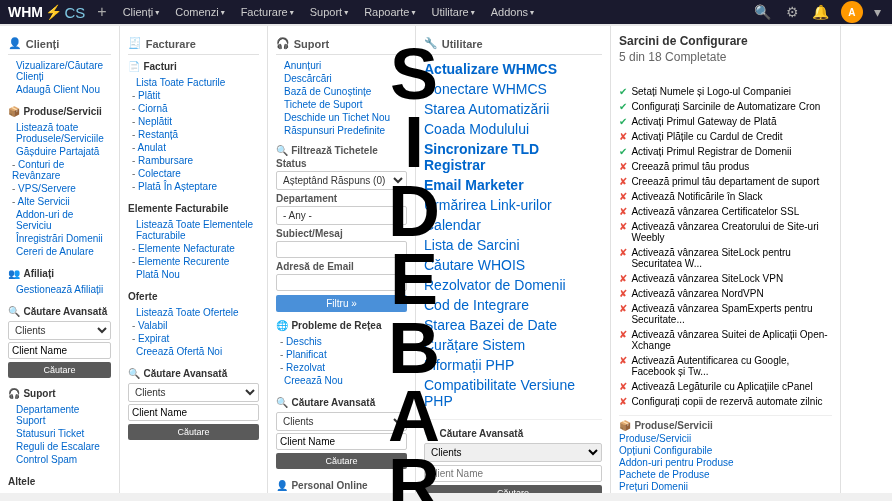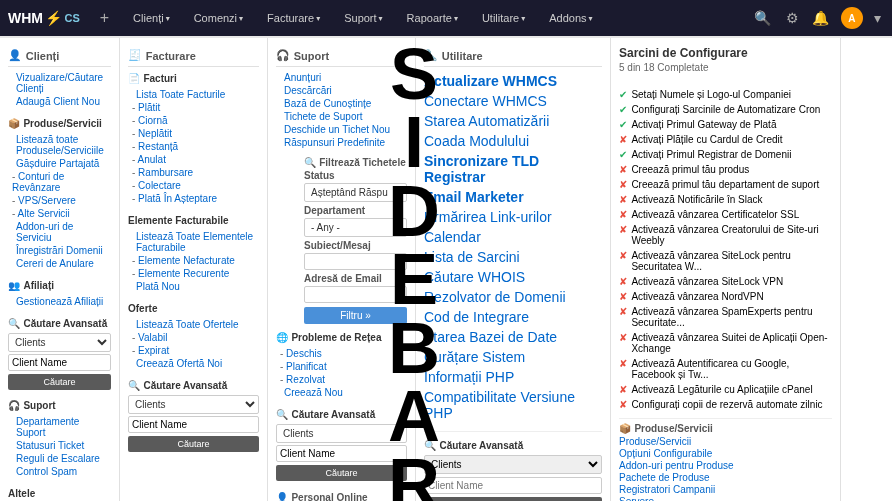--- a/index.html
+++ b/index.html
@@ -8,25 +8,25 @@
       font-size: 11px;
       background: #f0f0f0;
       overflow: hidden;
       width: 892px;
       height: 501px;
     }
 
     
     .navbar {
       background: #1a1a2e;
-      height: 36px;
+      height: 24px;
       display: flex;
       align-items: center;
       padding: 0 8px;
-      gap: 12px;
+      gap: 4px;
       position: relative;
       z-index: 100;
     }
     .navbar-logo {
       color: white;
       font-weight: bold;
       font-size: 14px;
       margin-right: 8px;
       display: flex;
       align-items: center;
@@ -152,21 +152,20 @@
       font-size: 10px;
       padding: 1px 0 1px 8px;
       cursor: pointer;
     }
     .panel-link.dash { padding-left: 4px; }
     .panel-link.dash::before { content: "- "; color: #666; }
 
     
     .filter-section {
       margin-bottom: 6px;
-      margin-left: 28px;
     }
     .filter-label {
       font-size: 10px;
       color: #555;
       font-weight: bold;
       margin-bottom: 2px;
     }
     .filter-select {
       width: 100%;
       font-size: 10px;
@@ -248,23 +247,23 @@
     }
 
     
     .sarcini-header {
       font-size: 12px;
       font-weight: bold;
       color: #333;
       margin-bottom: 2px;
     }
     .sarcini-progress {
-      font-size: 10px;
+      font-size: 12px;
       color: #666;
-      margin-bottom: 14px;
+      margin-bottom: 20px;
     }
     .sarcini-item {
       font-size: 10px;
       padding: 2px 0;
       display: flex;
       align-items: flex-start;
       gap: 4px;
     }
     .sarcini-item .check-ok { color: #27ae60; }
     .sarcini-item .check-x { color: #e74c3c; }
@@ -310,21 +309,21 @@
       gap: 3px;
     }
   </style>
 </head>
 <body>
 
 <div class="navbar">
   <div class="navbar-logo">
     <span class="wh">WHM</span>
       <span class="mc" style="color:#f90">⚡</span>
-      <span style="color:#7ec8e3;font-size:11px;font-weight:bold;">CS</span>
+      <span style="color:#7ec8e3;font-size:15px;font-weight:normal;">CS</span>
   </div>
   <div class="nav-plus">+</div>
   <div class="nav-item">
     <span>Clienți</span>
     <span class="caret">▾</span>
   </div>
   <div class="nav-item">
     <span>Comenzi</span>
     <span class="caret">▾</span>
   </div>
@@ -665,20 +664,21 @@
 
     <div class="sarcini-section-title">
       <span>📦</span>
       Produse/Servicii
     </div>
     <div class="gp-links">
       <a class="gp-link">Produse/Servicii</a>
       <a class="gp-link">Opțiuni Configurabile</a>
       <a class="gp-link">Addon-uri pentru Produse</a>
       <a class="gp-link">Pachete de Produse</a>
+      <a class="gp-link">Prețuri Domenii</a>
       <a class="gp-link">Registratori Campanii</a>
       <a class="gp-link">Servere</a>
     </div>
 
   </div>
 
 </div>
 
 <div class="sidebar-label">
   <div class="sidebar-label-text">

